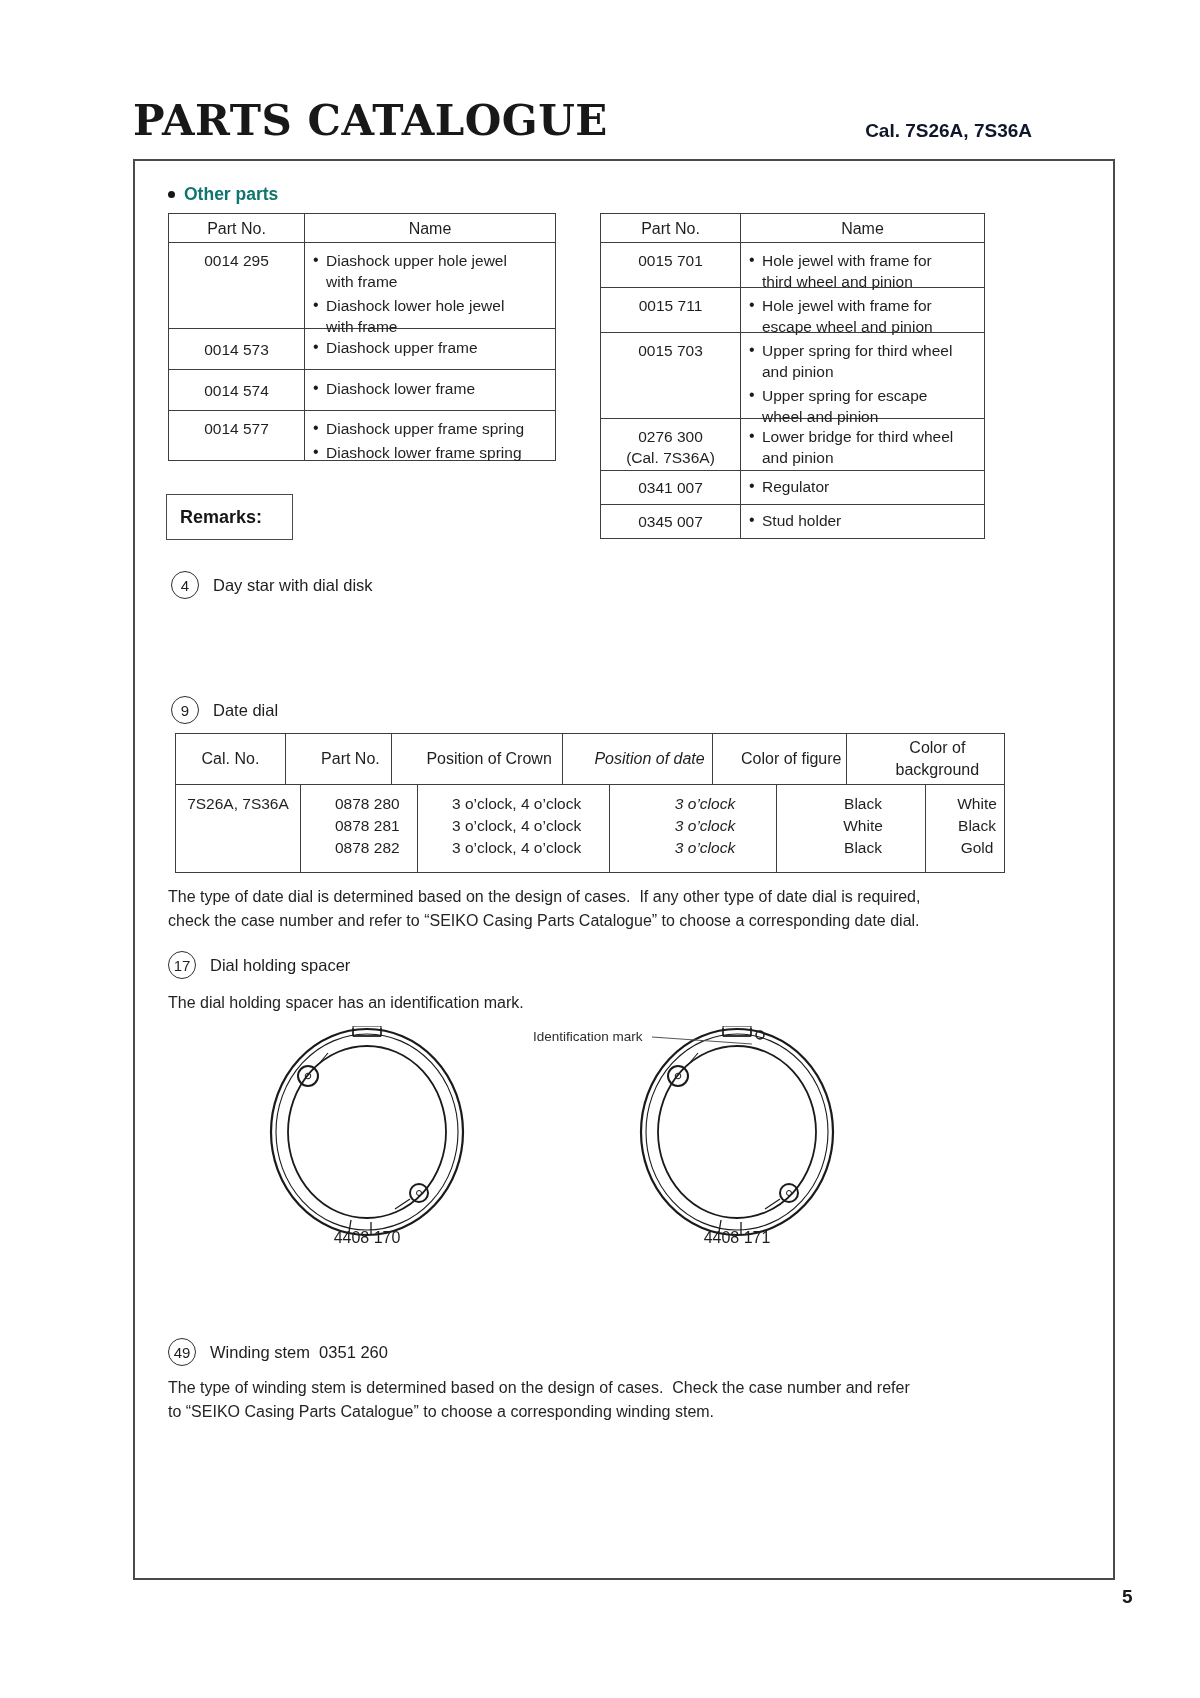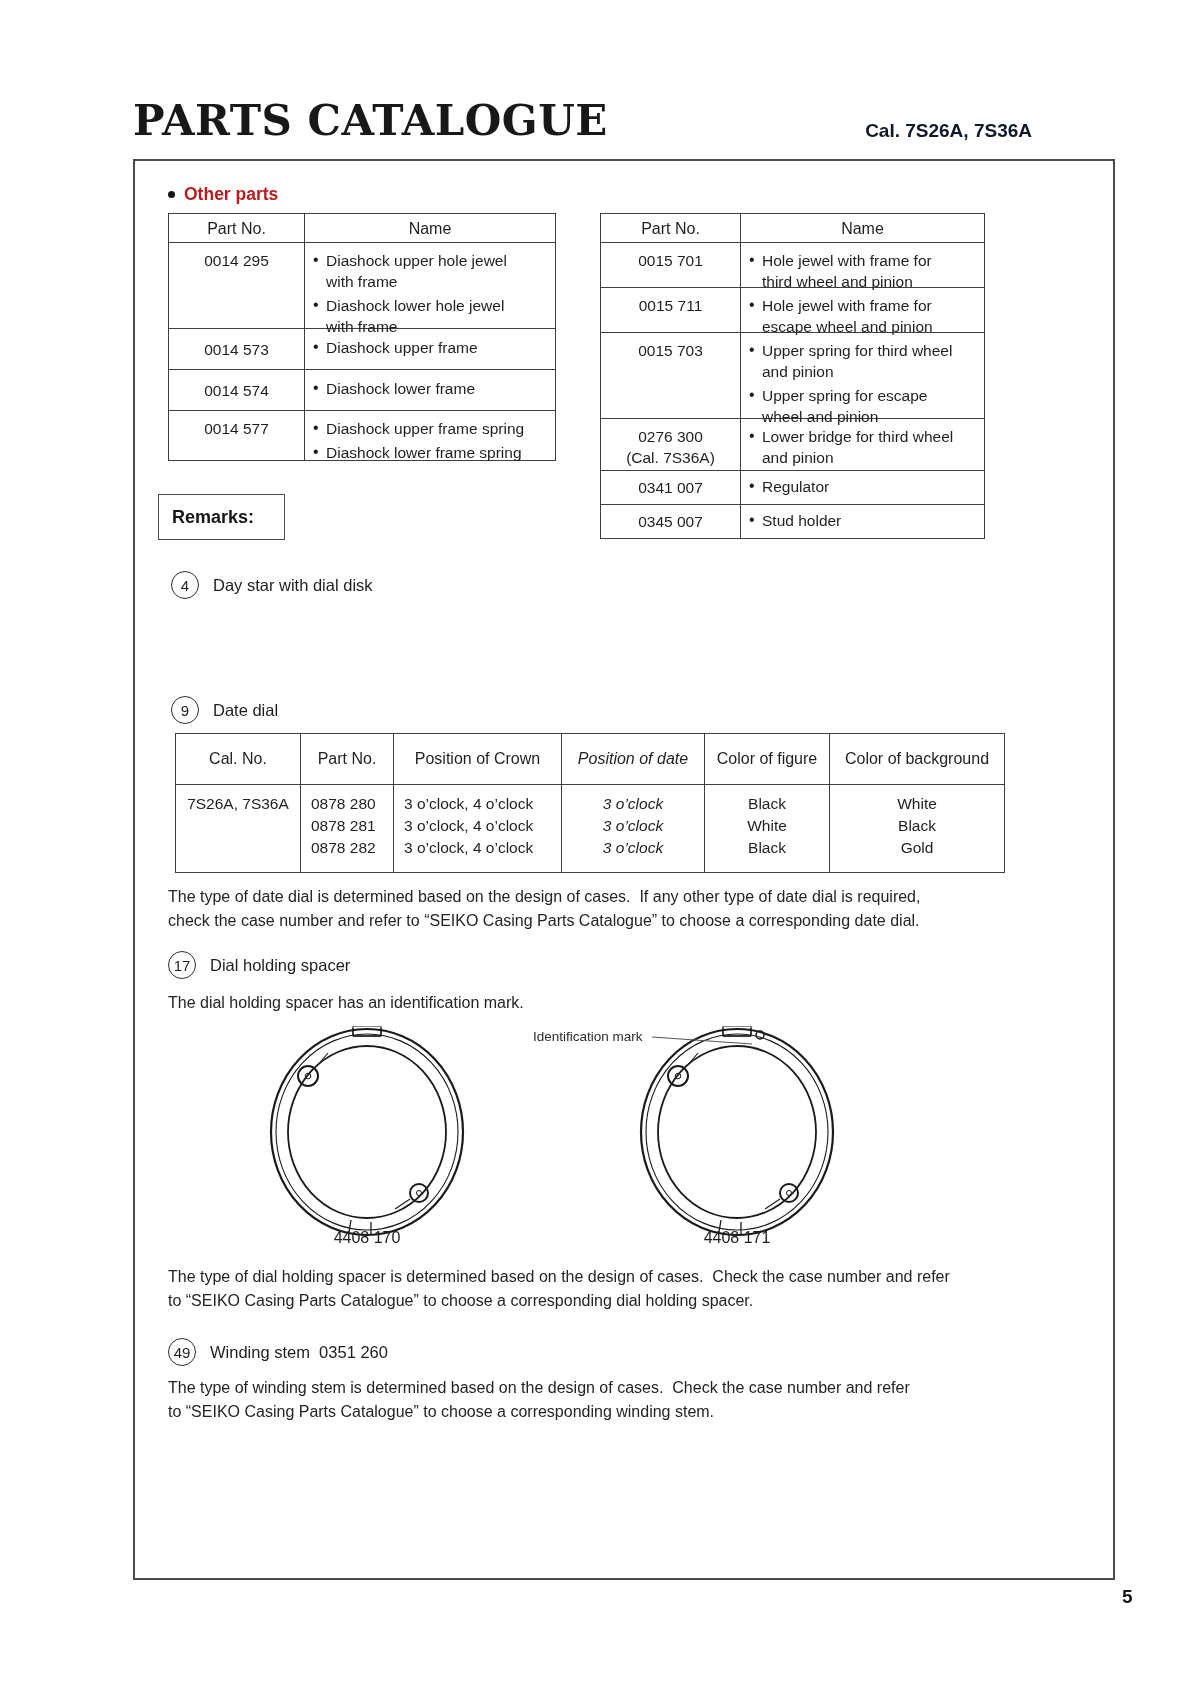--- a/index.html
+++ b/index.html
@@ -8,21 +8,21 @@
         font-family:"Liberation Sans", sans-serif;color:var(--body);}
 
   .title{position:absolute;left:133px;top:96px;font-family:"DejaVu Serif", serif;
          font-weight:700;font-size:42px;letter-spacing:0.5px;color:#181818;white-space:nowrap;}
   .caliber{position:absolute;right:168px;top:120px;font-size:19px;font-weight:700;color:#0f172a;white-space:nowrap;}
   .pageno{position:absolute;left:1122px;top:1586px;font-size:19px;font-weight:700;color:#181818;}
 
   .main-box{position:absolute;left:133px;top:159px;width:982px;height:1421px;
             border:2px solid #4a4a4a;box-sizing:border-box;}
 
-  .other-heading{position:absolute;left:168px;top:184px;font-size:17.5px;font-weight:700;color:#b91c1c;}
+  .other-heading{position:absolute;left:168px;top:184px;font-size:17.5px;font-weight:700;color:#0f766e;}
   .bdot{display:inline-block;width:7px;height:7px;background:#161616;border-radius:50%;
         margin-right:9px;vertical-align:2px;}
 
   
   .ptable{position:absolute;border:1.5px solid var(--line);box-sizing:border-box;background:#fff;}
   .prow{display:flex;align-items:stretch;box-sizing:border-box;}
   .prow + .prow{border-top:1px solid var(--line);}
   .pc{box-sizing:border-box;padding:6px 8px;font-size:15.5px;color:#1f1f1f;line-height:21px;}
   .pc.pn{flex:0 0 auto;text-align:center;border-right:1px solid var(--line);white-space:pre-line;}
   .pc.nm{flex:1 1 auto;}
@@ -36,28 +36,28 @@
   .rt .pc.pn{width:140px;}
 
   
   .sec{position:absolute;display:flex;align-items:center;}
   .badge{display:inline-block;width:28px;height:28px;border:1.3px solid #2e2e2e;border-radius:50%;
          text-align:center;line-height:28px;font-size:15px;color:#1e1e1e;box-sizing:border-box;margin-right:14px;}
   .sec-title{font-size:16.5px;color:#1e1e1e;white-space:pre-wrap;}
 
   .para{position:absolute;width:880px;font-size:16px;line-height:23.5px;color:#242424;white-space:pre-wrap;}
 
-  .remarks{position:absolute;left:158px;top:494px;width:127px;height:46px;border:1.3px solid #4a4a4a;
+  .remarks{position:absolute;left:166px;top:494px;width:127px;height:46px;border:1.3px solid #4a4a4a;
            box-sizing:border-box;font-size:18px;font-weight:700;color:#161616;
            display:flex;align-items:center;padding-left:13px;}
 
   
   .dtable{position:absolute;left:175px;top:733px;width:830px;border:1.5px solid var(--line);
           box-sizing:border-box;background:#fff;}
-  .drow{display:flex;align-items:stretch;box-sizing:border-box;}
+  .drow{display:flex;align-items:stretch;box-sizing:border-box;gap:24px;}
   .drow + .drow{border-top:1px solid var(--line);}
   .dc{box-sizing:border-box;border-right:1px solid var(--line);font-size:15.5px;color:#1f1f1f;
       padding:8px 6px;line-height:22px;}
   .dc:last-child{border-right:0;}
   .dhead{height:50px;}
   .dhead .dc{display:flex;align-items:center;justify-content:center;font-size:16px;padding:2px 4px;text-align:center;}
   .c1{width:125px;} .c2{width:93px;} .c3{width:168px;} .c4{width:143px;font-style:italic;} .c5{width:125px;} .c6{flex:1 1 auto;}
   .dl{display:block;}
   .dc.left{text-align:left;padding-left:10px;}
   .dc.center{text-align:center;}
@@ -261,22 +261,20 @@
   </svg>
 
   <div class="idmark">Identification mark</div>
   <svg class="leader" viewBox="0 0 106 18">
     <line x1="2" y1="5" x2="102" y2="12" stroke="#555" stroke-width="1.2"></line>
   </svg>
 
   <div class="figlabel" style="left:307px;">4408 170</div>
   <div class="figlabel" style="left:677px;">4408 171</div>
 
-  <div class="para" style="left:168px;top:1265px;">The type of dial holding spacer is determined based on the design of cases.  Check the case number and refer
-to “SEIKO Casing Parts Catalogue” to choose a corresponding dial holding spacer.</div>
 
   <div class="sec" style="left:168px;top:1338px;">
     <span class="badge">49</span>
     <span class="sec-title">Winding stem  0351 260</span>
   </div>
   <div class="para" style="left:168px;top:1376px;">The type of winding stem is determined based on the design of cases.  Check the case number and refer
 to “SEIKO Casing Parts Catalogue” to choose a corresponding winding stem.</div>
 
   <div class="pageno">5</div>
 

